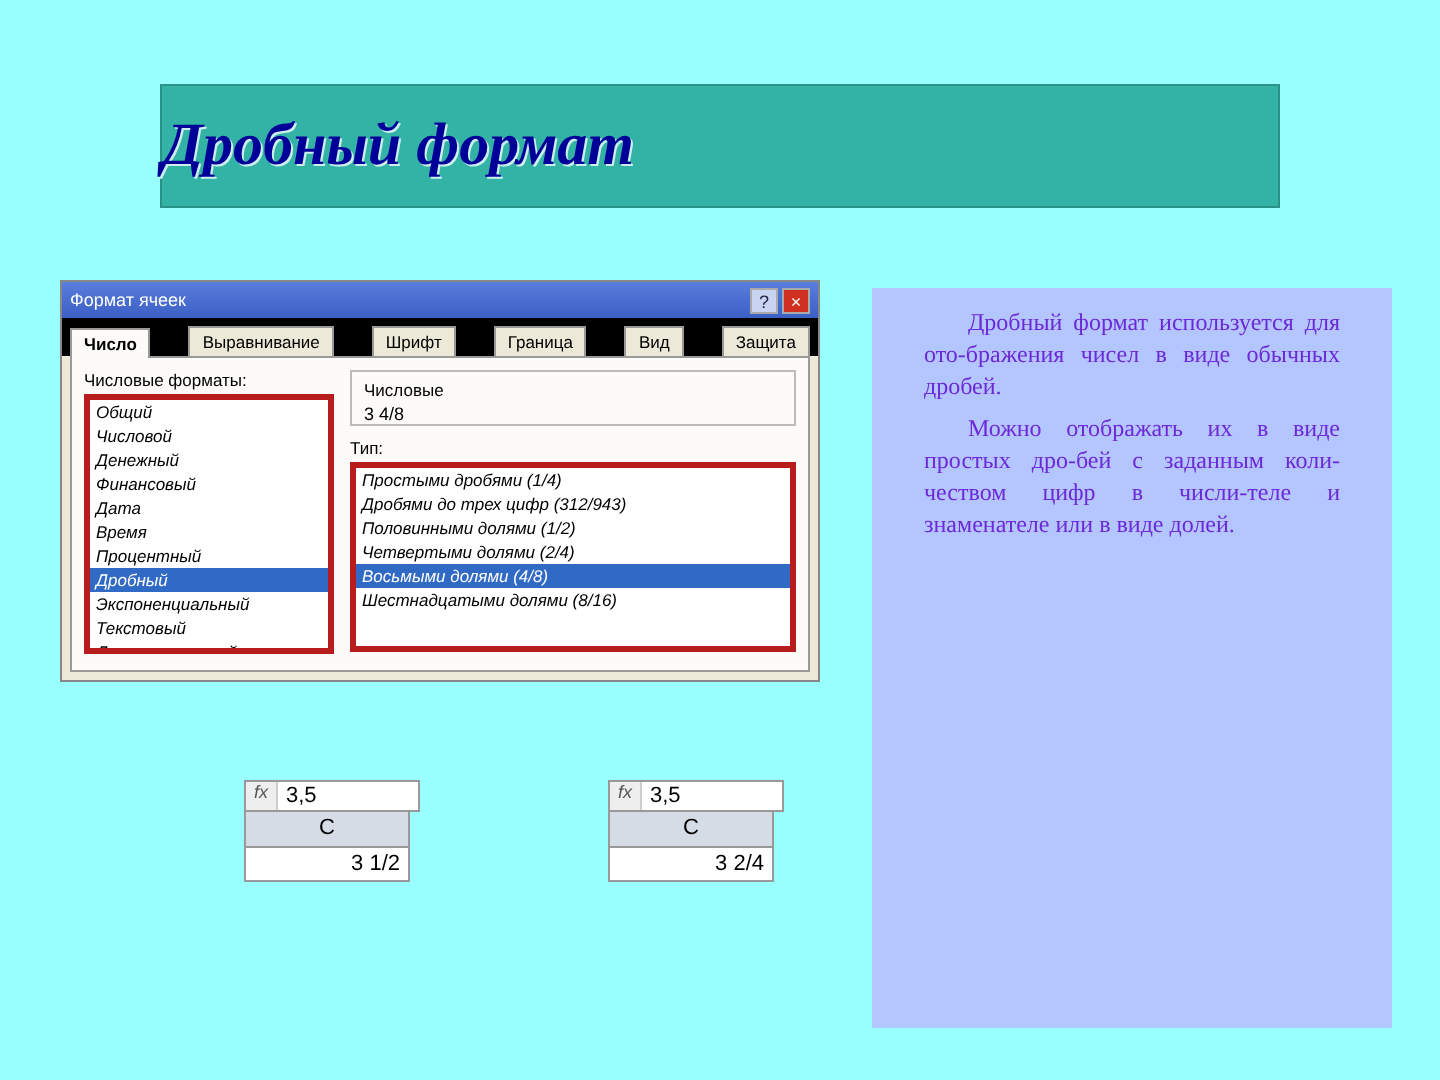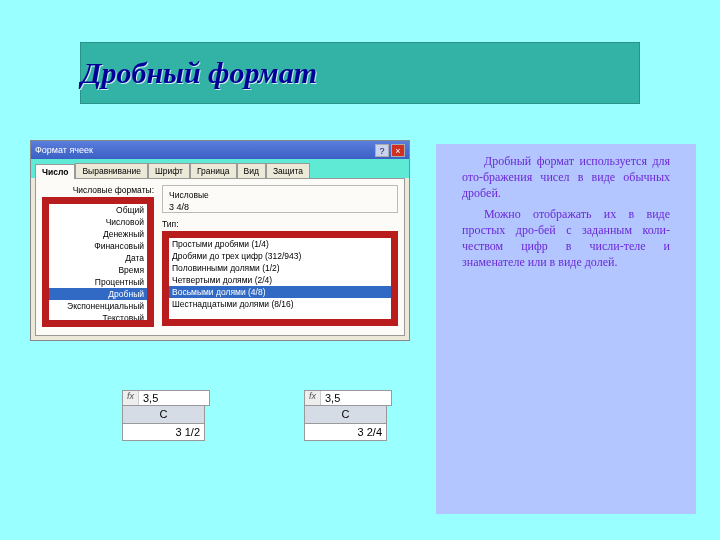--- a/index.html
+++ b/index.html
@@ -76,49 +76,51 @@
     font-size: 9px;
     text-align: center;
     line-height: 12px;
     border: 1px solid #aaa;
   }
   .dlg-btn.help { background: #c8d4f0; color: #224; }
   .tabstrip {
     display: flex;
     padding: 4px 4px 0 4px;
     gap: 0;
-    background: #5eead4;
+    background: #000000;
+    justify-content: space-between;
   }
   .tab {
     padding: 2px 6px;
     border: 1px solid #999;
     border-bottom: none;
     background: #ece9d8;
     font-size: 8.5px;
     position: relative;
   }
   .tab.active { background: #fcfbf7; font-weight: bold; top: 1px; }
   .tab-body {
     margin: 0 4px 4px 4px;
     background: #fcfbf7;
     border: 1px solid #999;
     padding: 6px;
     display: flex;
     gap: 8px;
     height: 158px;
   }
-  .col-left { width: 112px; text-align: right; }
+  .col-left { width: 125px; }
   .col-right { flex: 1; }
   .lbl { font-size: 8.5px; margin-bottom: 2px; }
   .listbox {
-    border: 7px solid #b91c1c;
+    border: 3px solid #b91c1c;
     background: #fff;
     width: 100%;
     font-size: 8.5px;
     overflow: hidden;
+    font-style: italic;
   }
   .listbox .item { padding: 1px 3px; white-space: nowrap; }
   .listbox .item.sel { background: #316ac5; color: #fff; }
   .sample-box {
     border: 1px solid #bbb;
     background: #fcfbf7;
     padding: 4px 6px;
     margin-bottom: 6px;
     height: 28px;
   }

